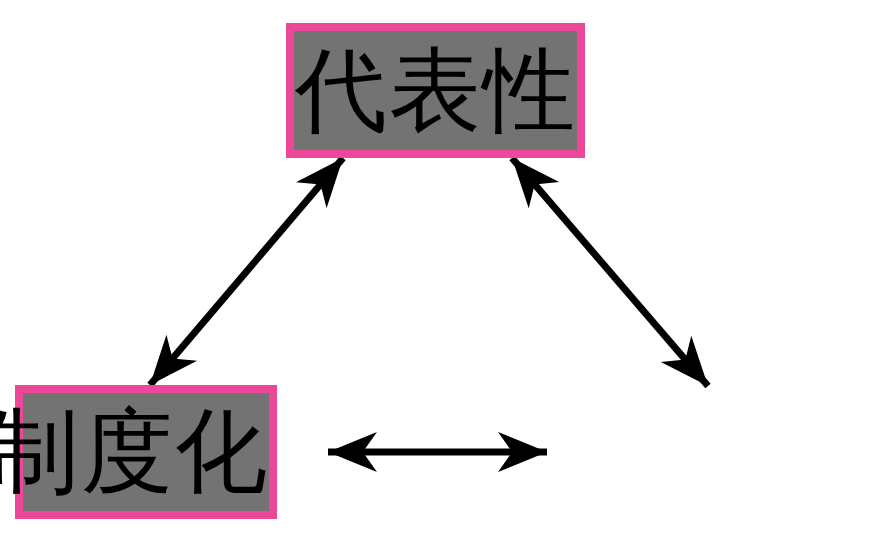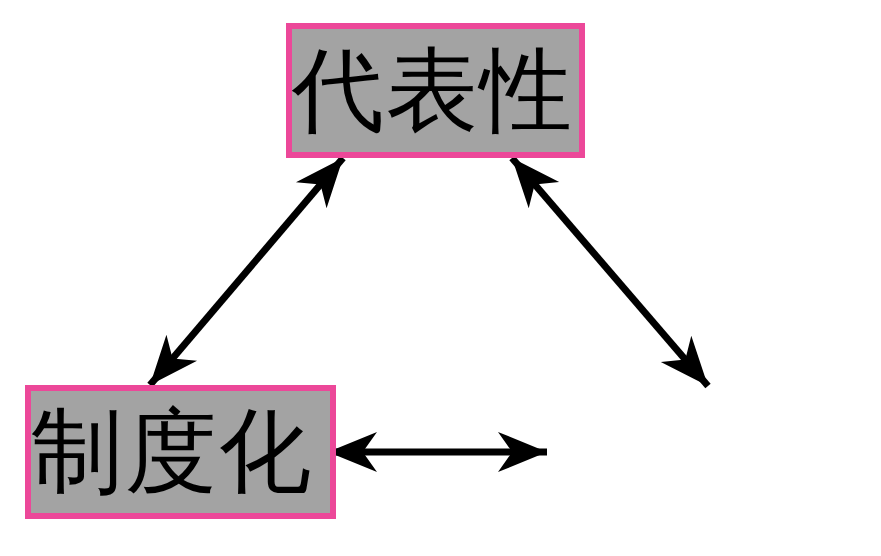--- a/index.html
+++ b/index.html
@@ -24,36 +24,36 @@
     pointer-events: none;
   }
   .edge-line {
     stroke: #000000;
     stroke-width: 7;
     fill: none;
   }
   .node {
     position: absolute;
     box-sizing: border-box;
-    border: 6px solid #ec4899;
-    background: #a3a3a3;
+    border: 8px solid #ec4899;
+    background: #737373;
     display: flex;
     align-items: center;
-    justify-content: flex-start;
+    justify-content: flex-end;
   }
   .node-label {
     font-size: 92px;
     line-height: 1;
     color: #000000;
     letter-spacing: 2px;
     white-space: nowrap;
     font-weight: 500;
   }
   .node-top   { left: 286px; top: 23px;  width: 299px; height: 135px; }
-  .node-left  { left: 25px;  top: 385px; width: 311px; height: 134px; }
+  .node-left  { left: 15px;  top: 385px; width: 262px; height: 134px; }
   .node-right { left: 547px; top: 386px; width: 300px; height: 131px; }
 </style>
 </head>
 <body>
 
 <div class="stage">
 
   <svg class="arrows-layer" viewBox="0 0 881 556" xmlns="http://www.w3.org/2000/svg">
     <defs>
       <marker id="head" viewBox="0 0 10 10" refX="10" refY="5" markerWidth="7" markerHeight="7" orient="auto-start-reverse" markerUnits="strokeWidth">

